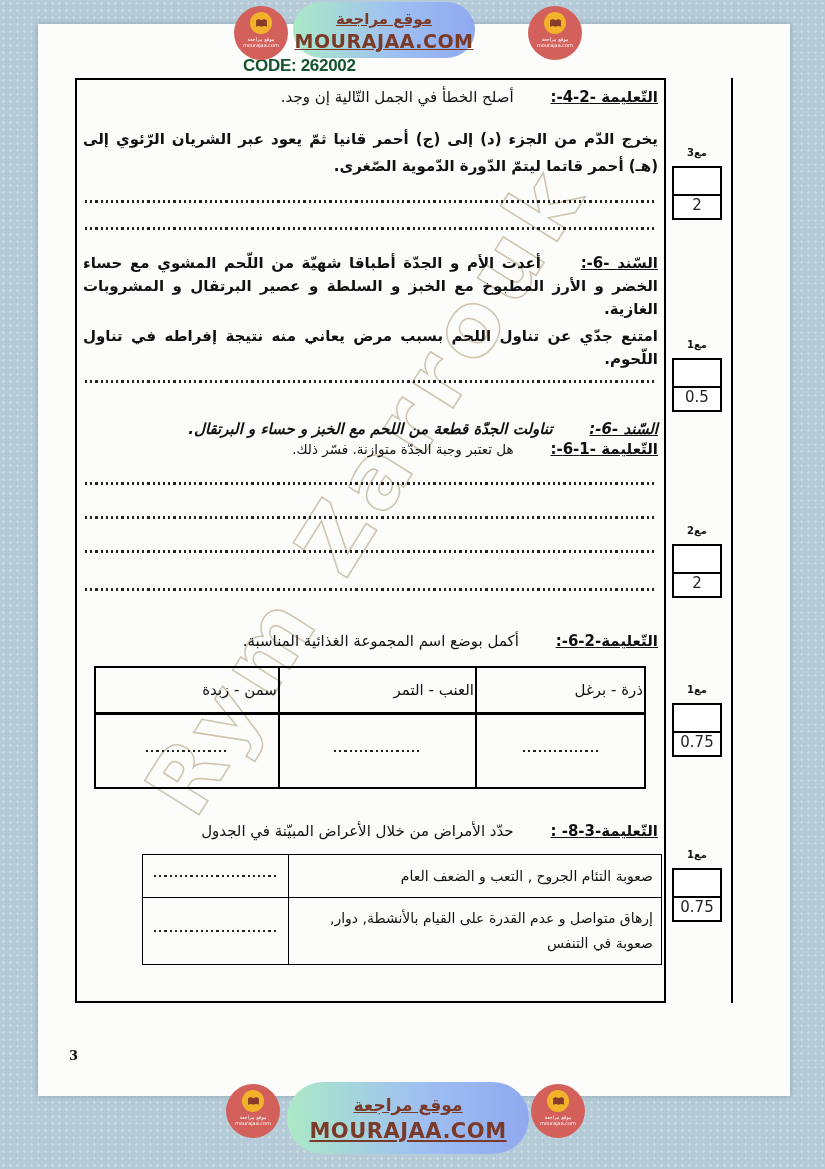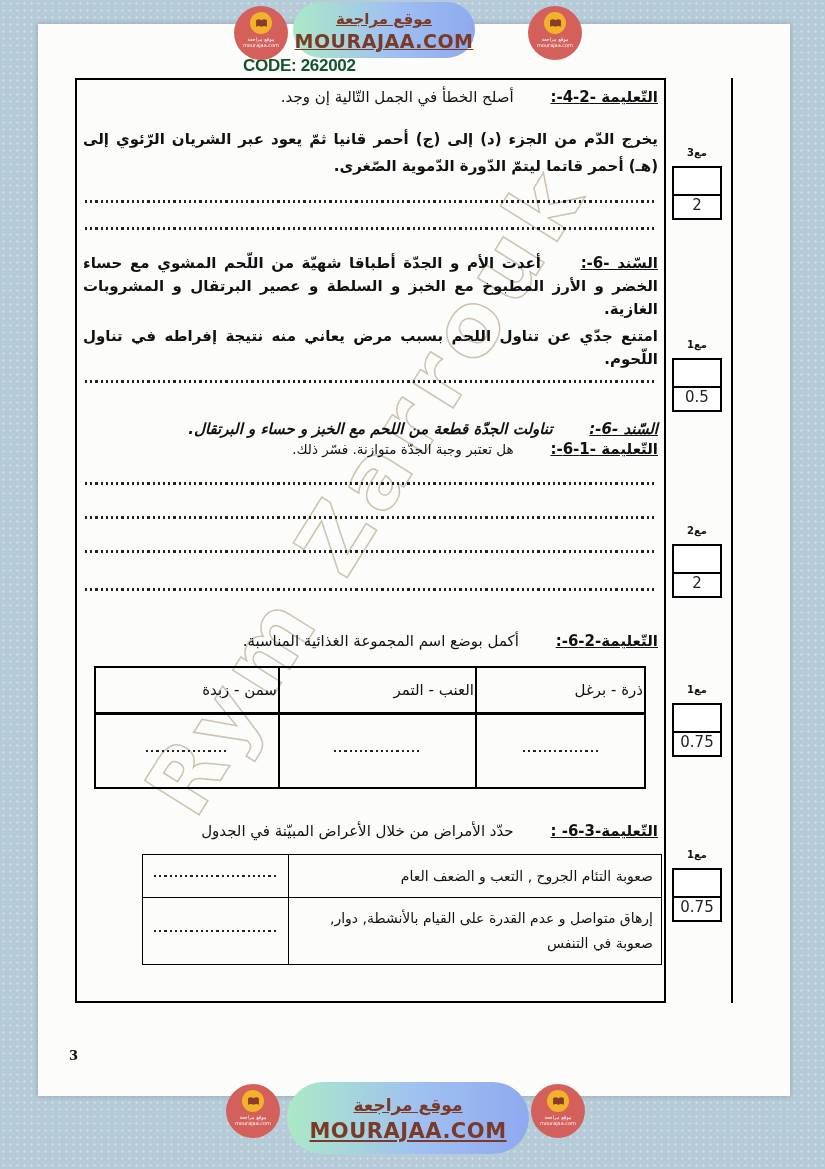--- a/index.html
+++ b/index.html
@@ -157,21 +157,21 @@
             <div class="dots d-food"></div>
           </td>
       <td>
             <div class="dots d-food"></div>
           </td>
     </tr>
   </tbody>
     </table>
 
   <div class="blk" style="top:742px;">
-    <span class="tl">التّعليمة-3-6- :</span>
+    <span class="tl">التّعليمة-3-8- :</span>
     <span>حدّد الأمراض من خلال الأعراض المبيّنة في الجدول</span>
   </div>
 
   <table class="dtable">
     <tbody>
         <tr class="r1">
       <td class="sym">صعوبة التئام الجروح , التعب و الضعف العام</td>
       <td class="ans">
             <div class="dots d-ans"></div>
           </td>

